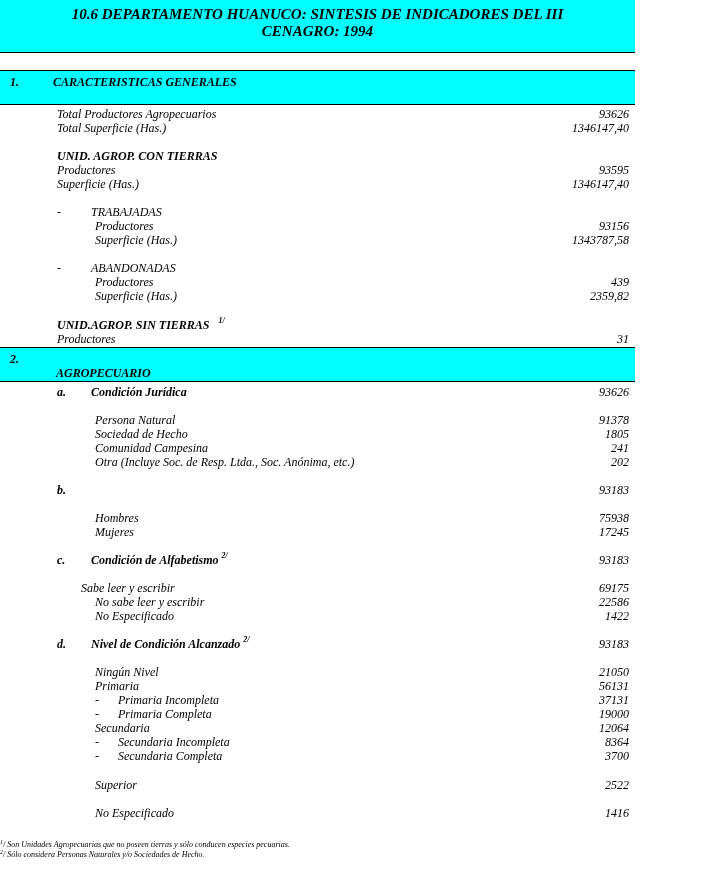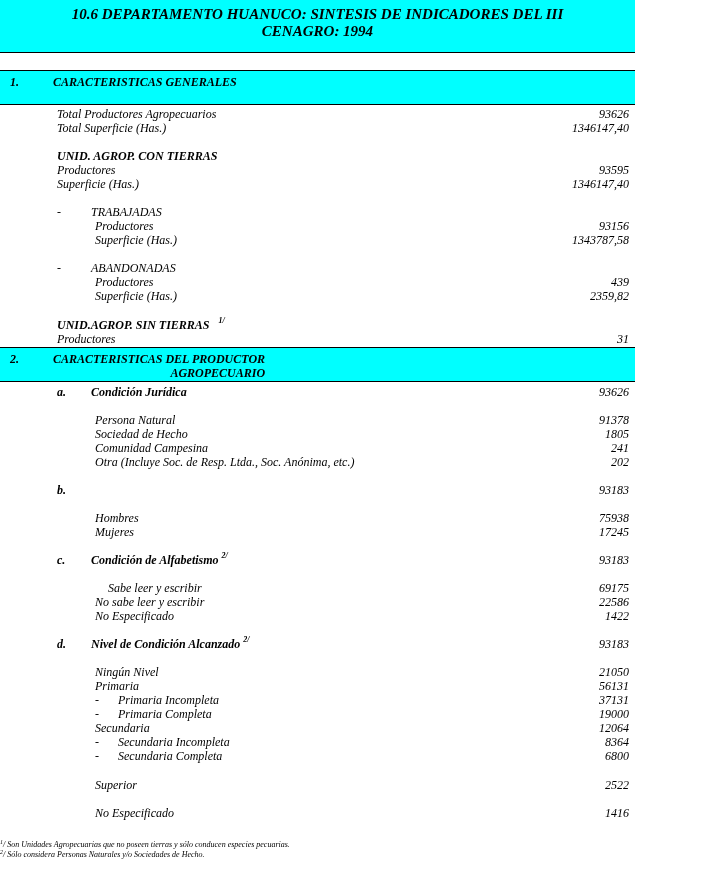--- a/index.html
+++ b/index.html
@@ -3,21 +3,21 @@
 <meta charset="utf-8">
 <style>
   html, body { margin: 0; padding: 0; background: #ffffff; }
   body { width: 719px; height: 877px; position: relative; overflow: hidden;
          font-family: "Liberation Serif", "DejaVu Serif", serif; font-style: italic; color: #000; font-size: 12px; }
   .band { position: absolute; left: 0; width: 635px; background: #00ffff; border-bottom: 1px solid #000; }
   .title-band { top: 0; height: 53px; text-align: center; font-weight: bold; font-size: 15px; line-height: 17px; padding-top: 6px; box-sizing: border-box; }
   .sec1-band { top: 70px; height: 33px; border-top: 1px solid #000; }
   .sec2-band { top: 347px; height: 33px; border-top: 1px solid #000; }
   .sec-num { position: absolute; left: 10px; top: 4px; font-weight: bold; font-size: 12px; }
-  .sec-label { position: absolute; left: 53px; top: 4px; font-weight: bold; font-size: 12px; line-height: 14px; text-align: right; }
+  .sec-label { position: absolute; left: 53px; top: 4px; font-weight: bold; font-size: 12px; line-height: 14px; }
   .row { position: absolute; left: 0; width: 629px; height: 14px; line-height: 14px; text-decoration: underline; }
   .row .lbl { position: absolute; white-space: nowrap; }
   .row .val { position: absolute; right: 0; text-align: left; }
   .row .dash { position: absolute; }
   .bold { font-weight: bold; }
   sup { font-size: 8px; vertical-align: top; position: relative; top: -4px; }
   .foot { position: absolute; left: 0; font-size: 8px; line-height: 9px; white-space: nowrap; }
   .foot sup { font-size: 6px; top: -2px; }
 </style>
 </head>
@@ -84,21 +84,21 @@
   <span class="lbl" style="left:57px"><span>UNID.AGROP. SIN TIERRAS</span>&nbsp;&nbsp;&nbsp;<sup>1/</sup></span>
 </div>
 <div class="row" style="top:332px">
   <span class="lbl" style="left:57px">Productores</span>
   <span class="val">31</span>
 </div>
 
 <div class="band sec2-band">
   <span class="sec-num">2.</span>
   <span class="sec-label">
-    <span>CARACTERISTICAS DEL PRODUCTOR</span><br>
+    <br>
     <span style="padding-left:3px">AGROPECUARIO</span>
   </span>
 </div>
 
 <div class="row bold" style="top:385px">
   <span class="lbl" style="left:57px">a.</span>
   <span class="lbl" style="left:91px">Condición Jurídica</span>
   <span class="val" style="font-weight:normal">93626</span>
 </div>
 <div class="row" style="top:413px">
@@ -130,21 +130,21 @@
   <span class="lbl" style="left:95px">Mujeres</span>
   <span class="val">17245</span>
 </div>
 
 <div class="row bold" style="top:553px">
   <span class="lbl" style="left:57px">c.</span>
   <span class="lbl" style="left:91px"><span>Condición de Alfabetismo</span> <sup>2/</sup></span>
   <span class="val" style="font-weight:normal">93183</span>
 </div>
 <div class="row" style="top:581px">
-  <span class="lbl" style="left:108px">Sabe leer y escribir</span>
+  <span class="lbl" style="left:81px">Sabe leer y escribir</span>
   <span class="val">69175</span>
 </div>
 <div class="row" style="top:595px">
   <span class="lbl" style="left:95px">No sabe leer y escribir</span>
   <span class="val">22586</span>
 </div>
 <div class="row" style="top:609px">
   <span class="lbl" style="left:95px">No Especificado</span>
   <span class="val">1422</span>
 </div>
@@ -177,21 +177,21 @@
   <span class="val">12064</span>
 </div>
 <div class="row" style="top:735px">
   <span class="dash" style="left:95px">-</span>
   <span class="lbl" style="left:118px">Secundaria Incompleta</span>
   <span class="val">8364</span>
 </div>
 <div class="row" style="top:749px">
   <span class="dash" style="left:95px">-</span>
   <span class="lbl" style="left:118px">Secundaria Completa</span>
-  <span class="val">6800</span>
+  <span class="val">3700</span>
 </div>
 <div class="row" style="top:778px">
   <span class="lbl" style="left:95px">Superior</span>
   <span class="val">2522</span>
 </div>
 <div class="row" style="top:806px">
   <span class="lbl" style="left:95px">No Especificado</span>
   <span class="val">1416</span>
 </div>
 

